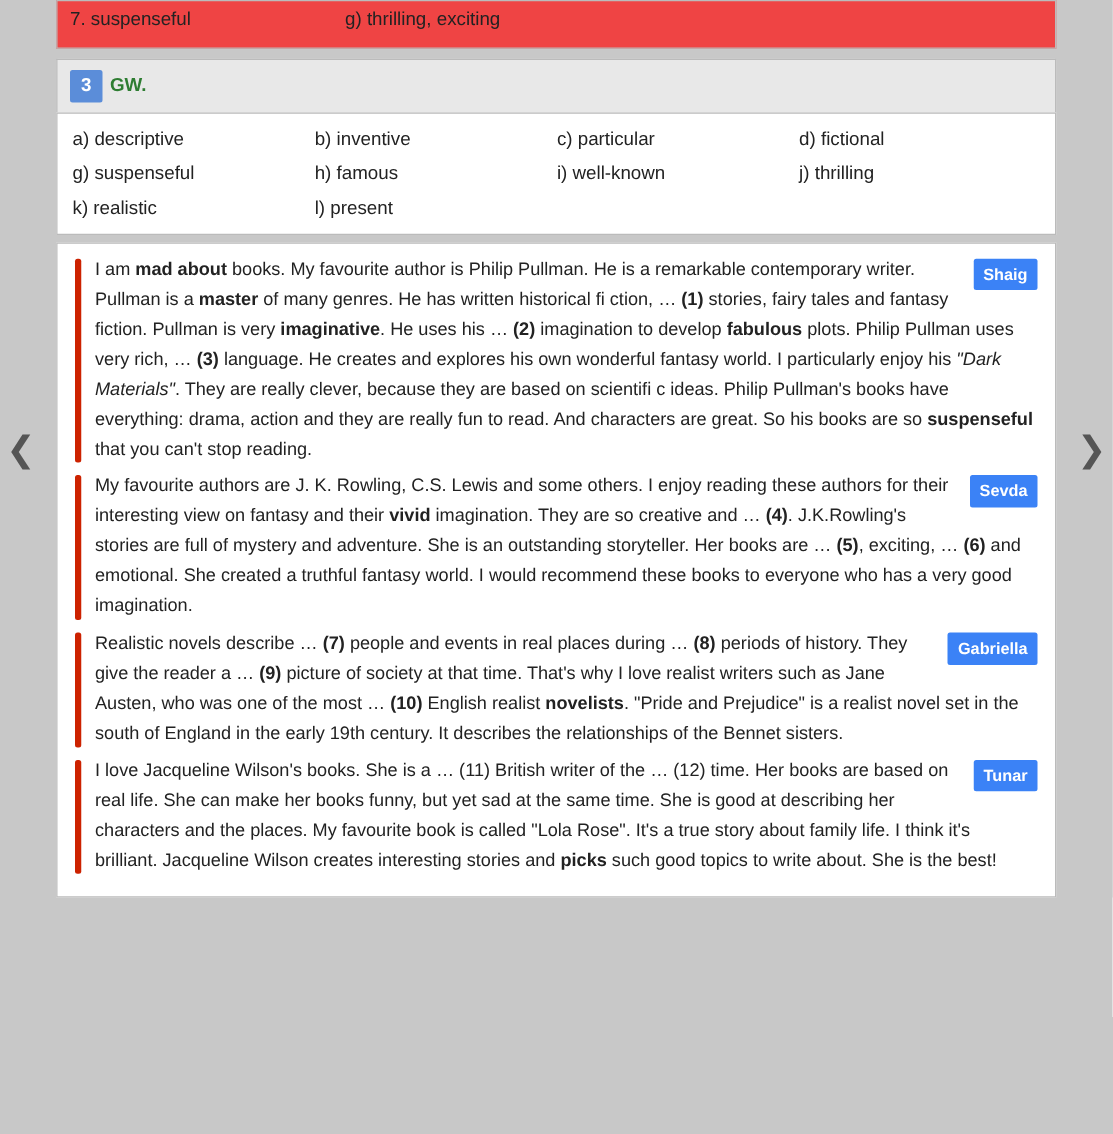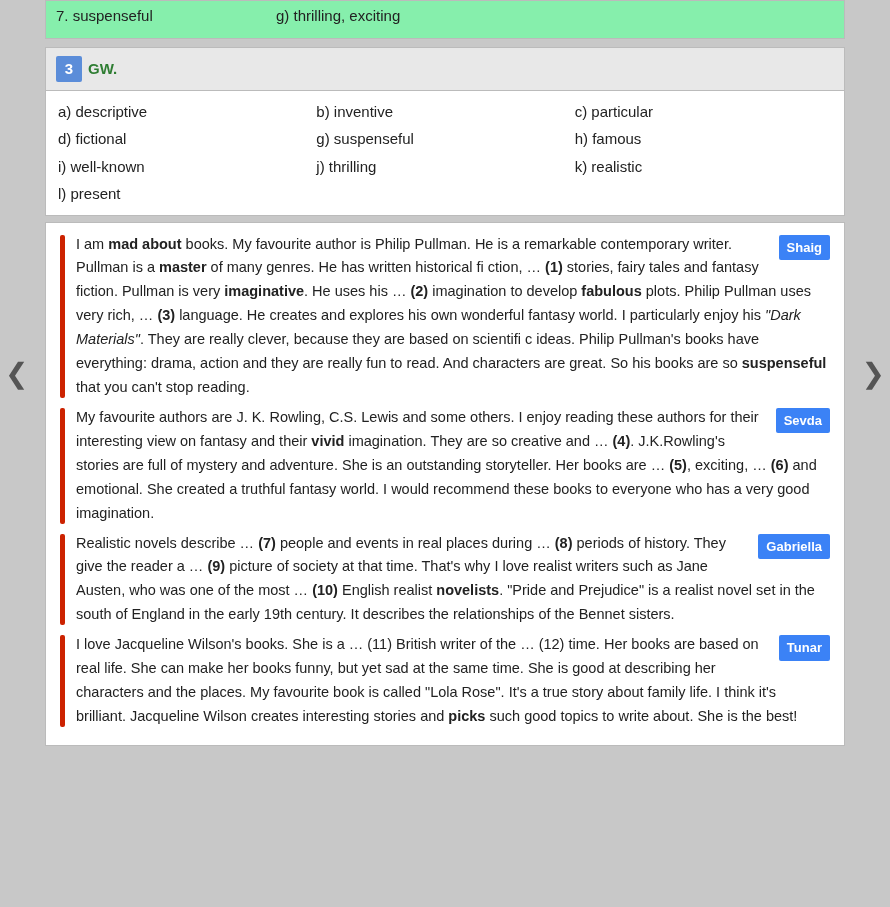--- a/index.html
+++ b/index.html
@@ -12,21 +12,21 @@
       align-items: flex-start;
       min-height: 907px;
       padding: 0;
     }
     .page-container {
       width: 890px;
       background: #c8c8c8;
       position: relative;
     }
     .top-section {
-      background: #86efac;
+      background: #ef4444;
       border: 1px solid #bbb;
       margin: 0 45px;
       padding: 4px 10px 10px 10px;
       display: flex;
       align-items: flex-start;
       gap: 20px;
     }
     .top-left {
       min-width: 200px;
     }
@@ -72,21 +72,21 @@
       font-weight: bold;
     }
     .word-box {
       background: white;
       border: 1px solid #bbb;
       margin: 0 45px;
       padding: 8px 12px;
     }
     .word-grid {
       display: grid;
-      grid-template-columns: repeat(3, 1fr);
+      grid-template-columns: repeat(4, 1fr);
       gap: 2px 1px;
     }
     .word-cell {
       font-size: 15px;
       color: #222;
       line-height: 1.7;
     }
     .main-content {
       margin: 6px 45px 0 45px;
       background: white;

